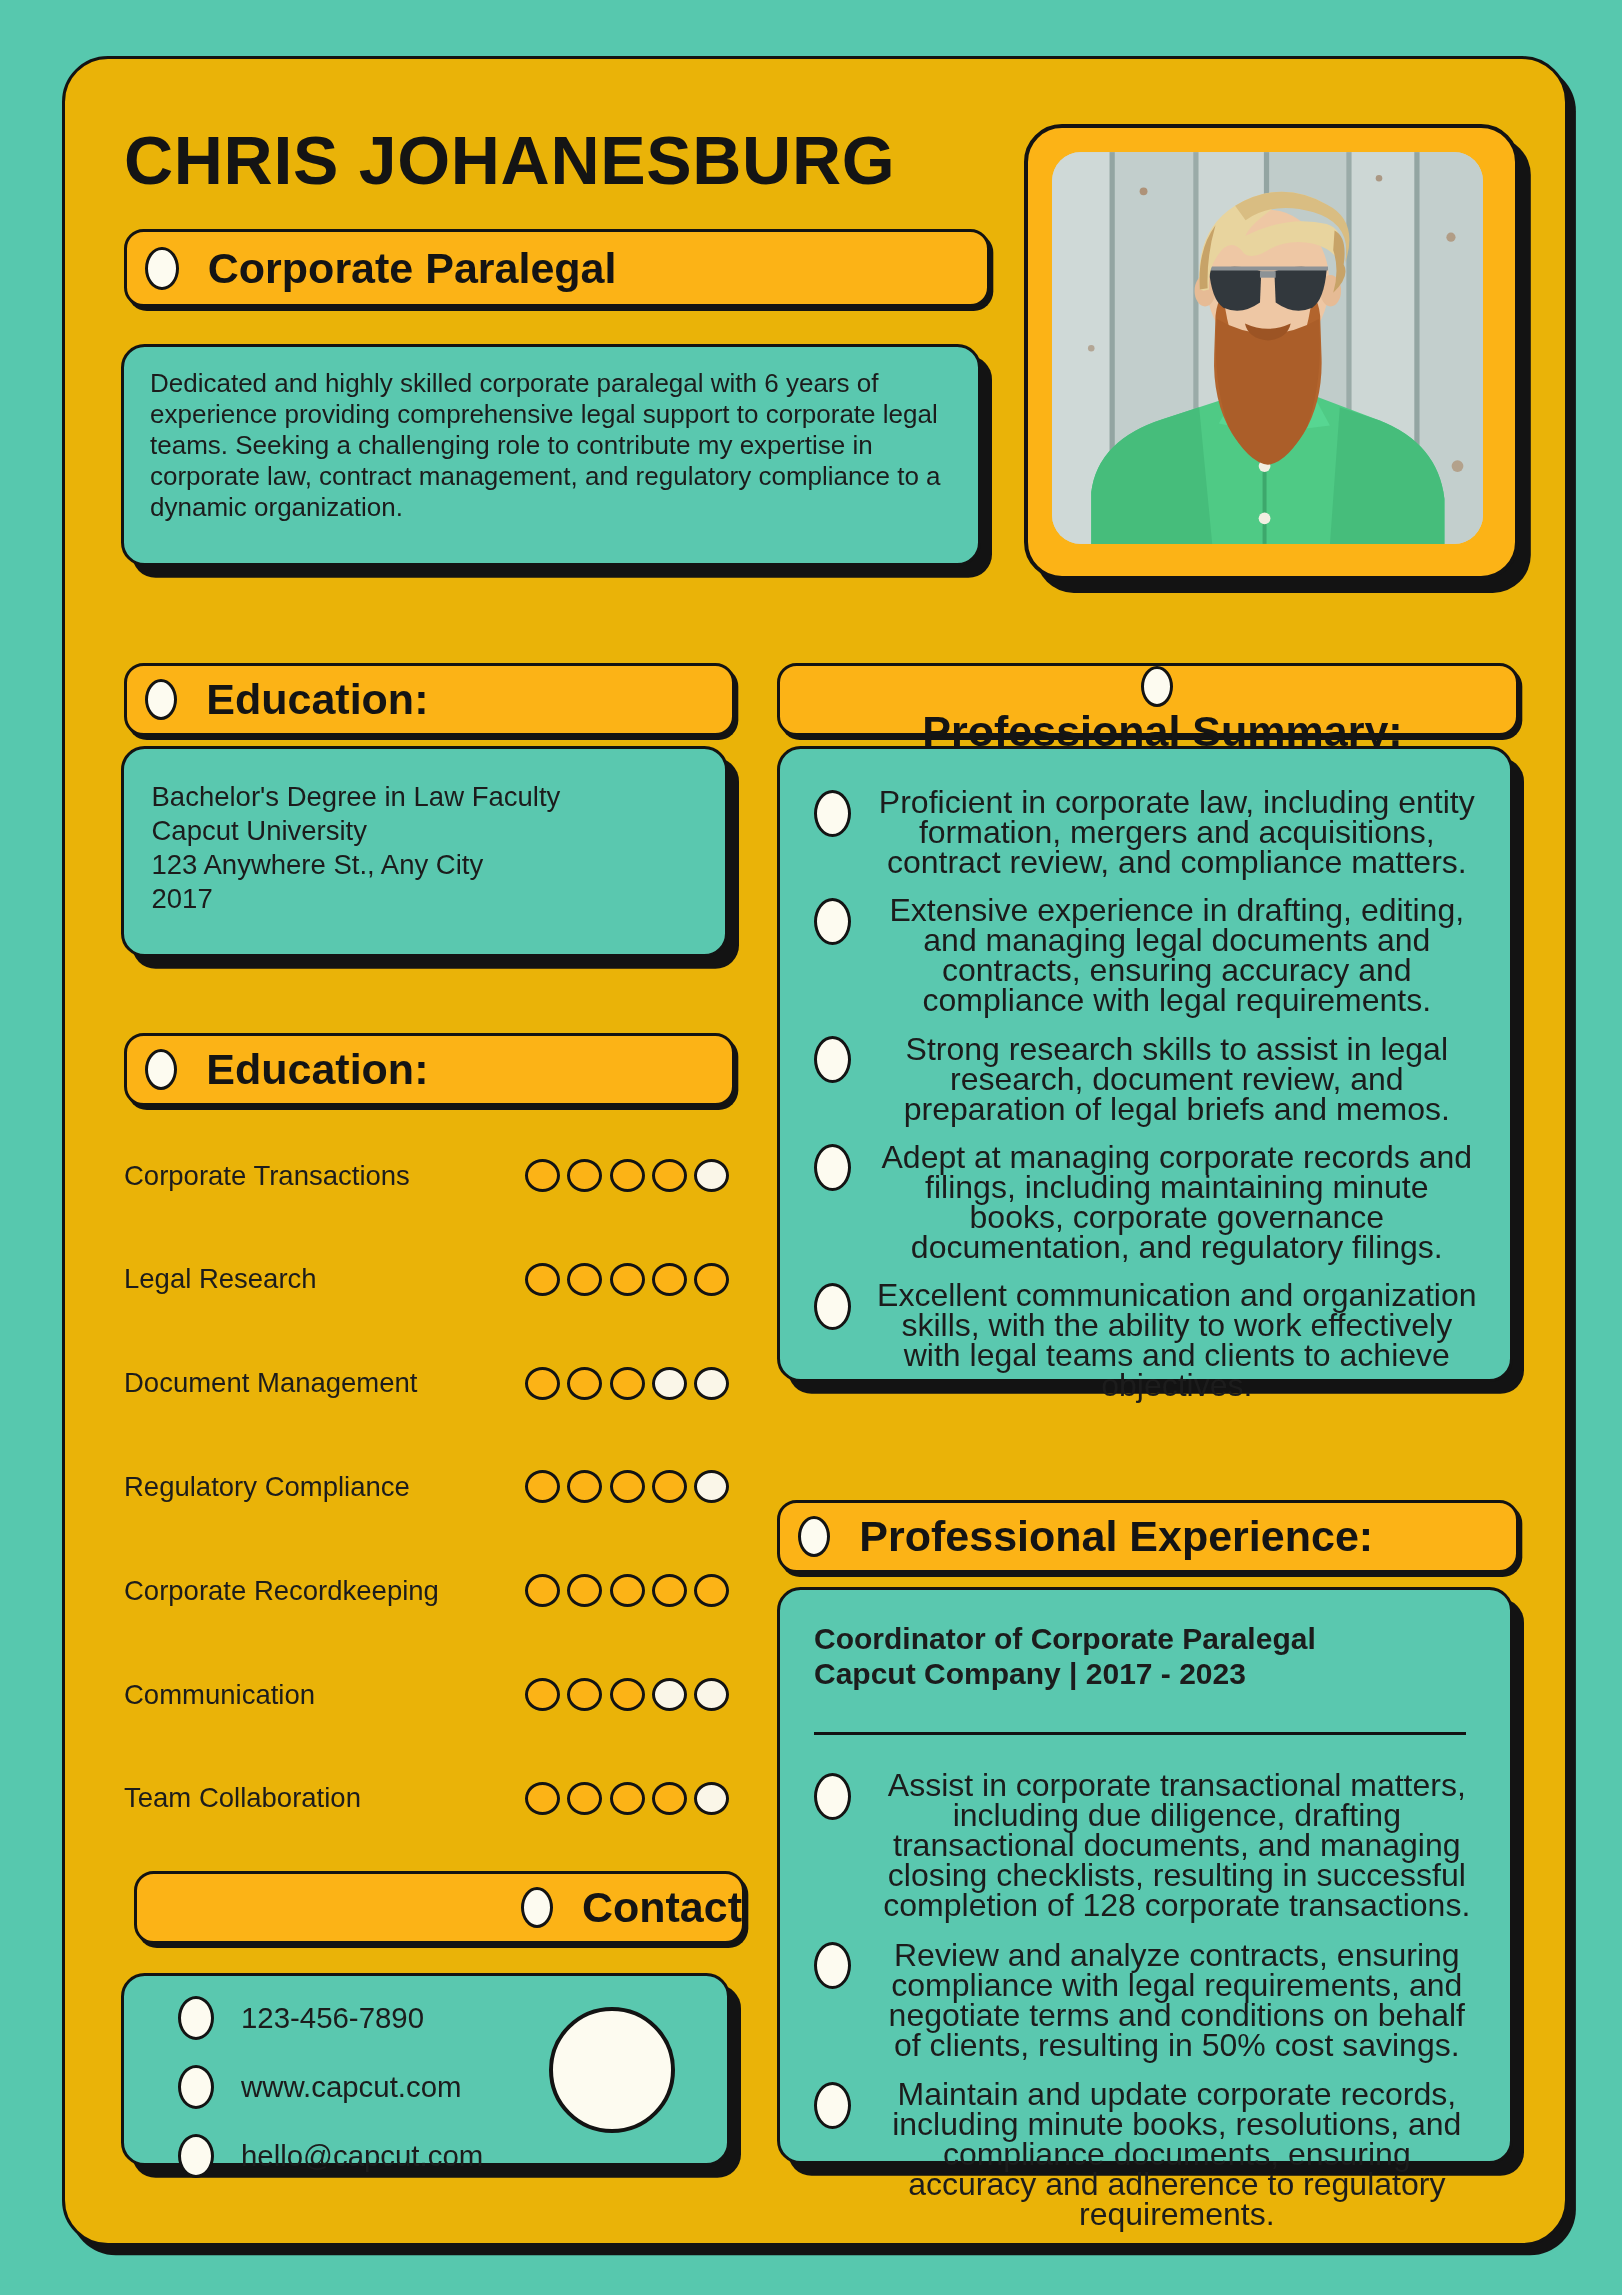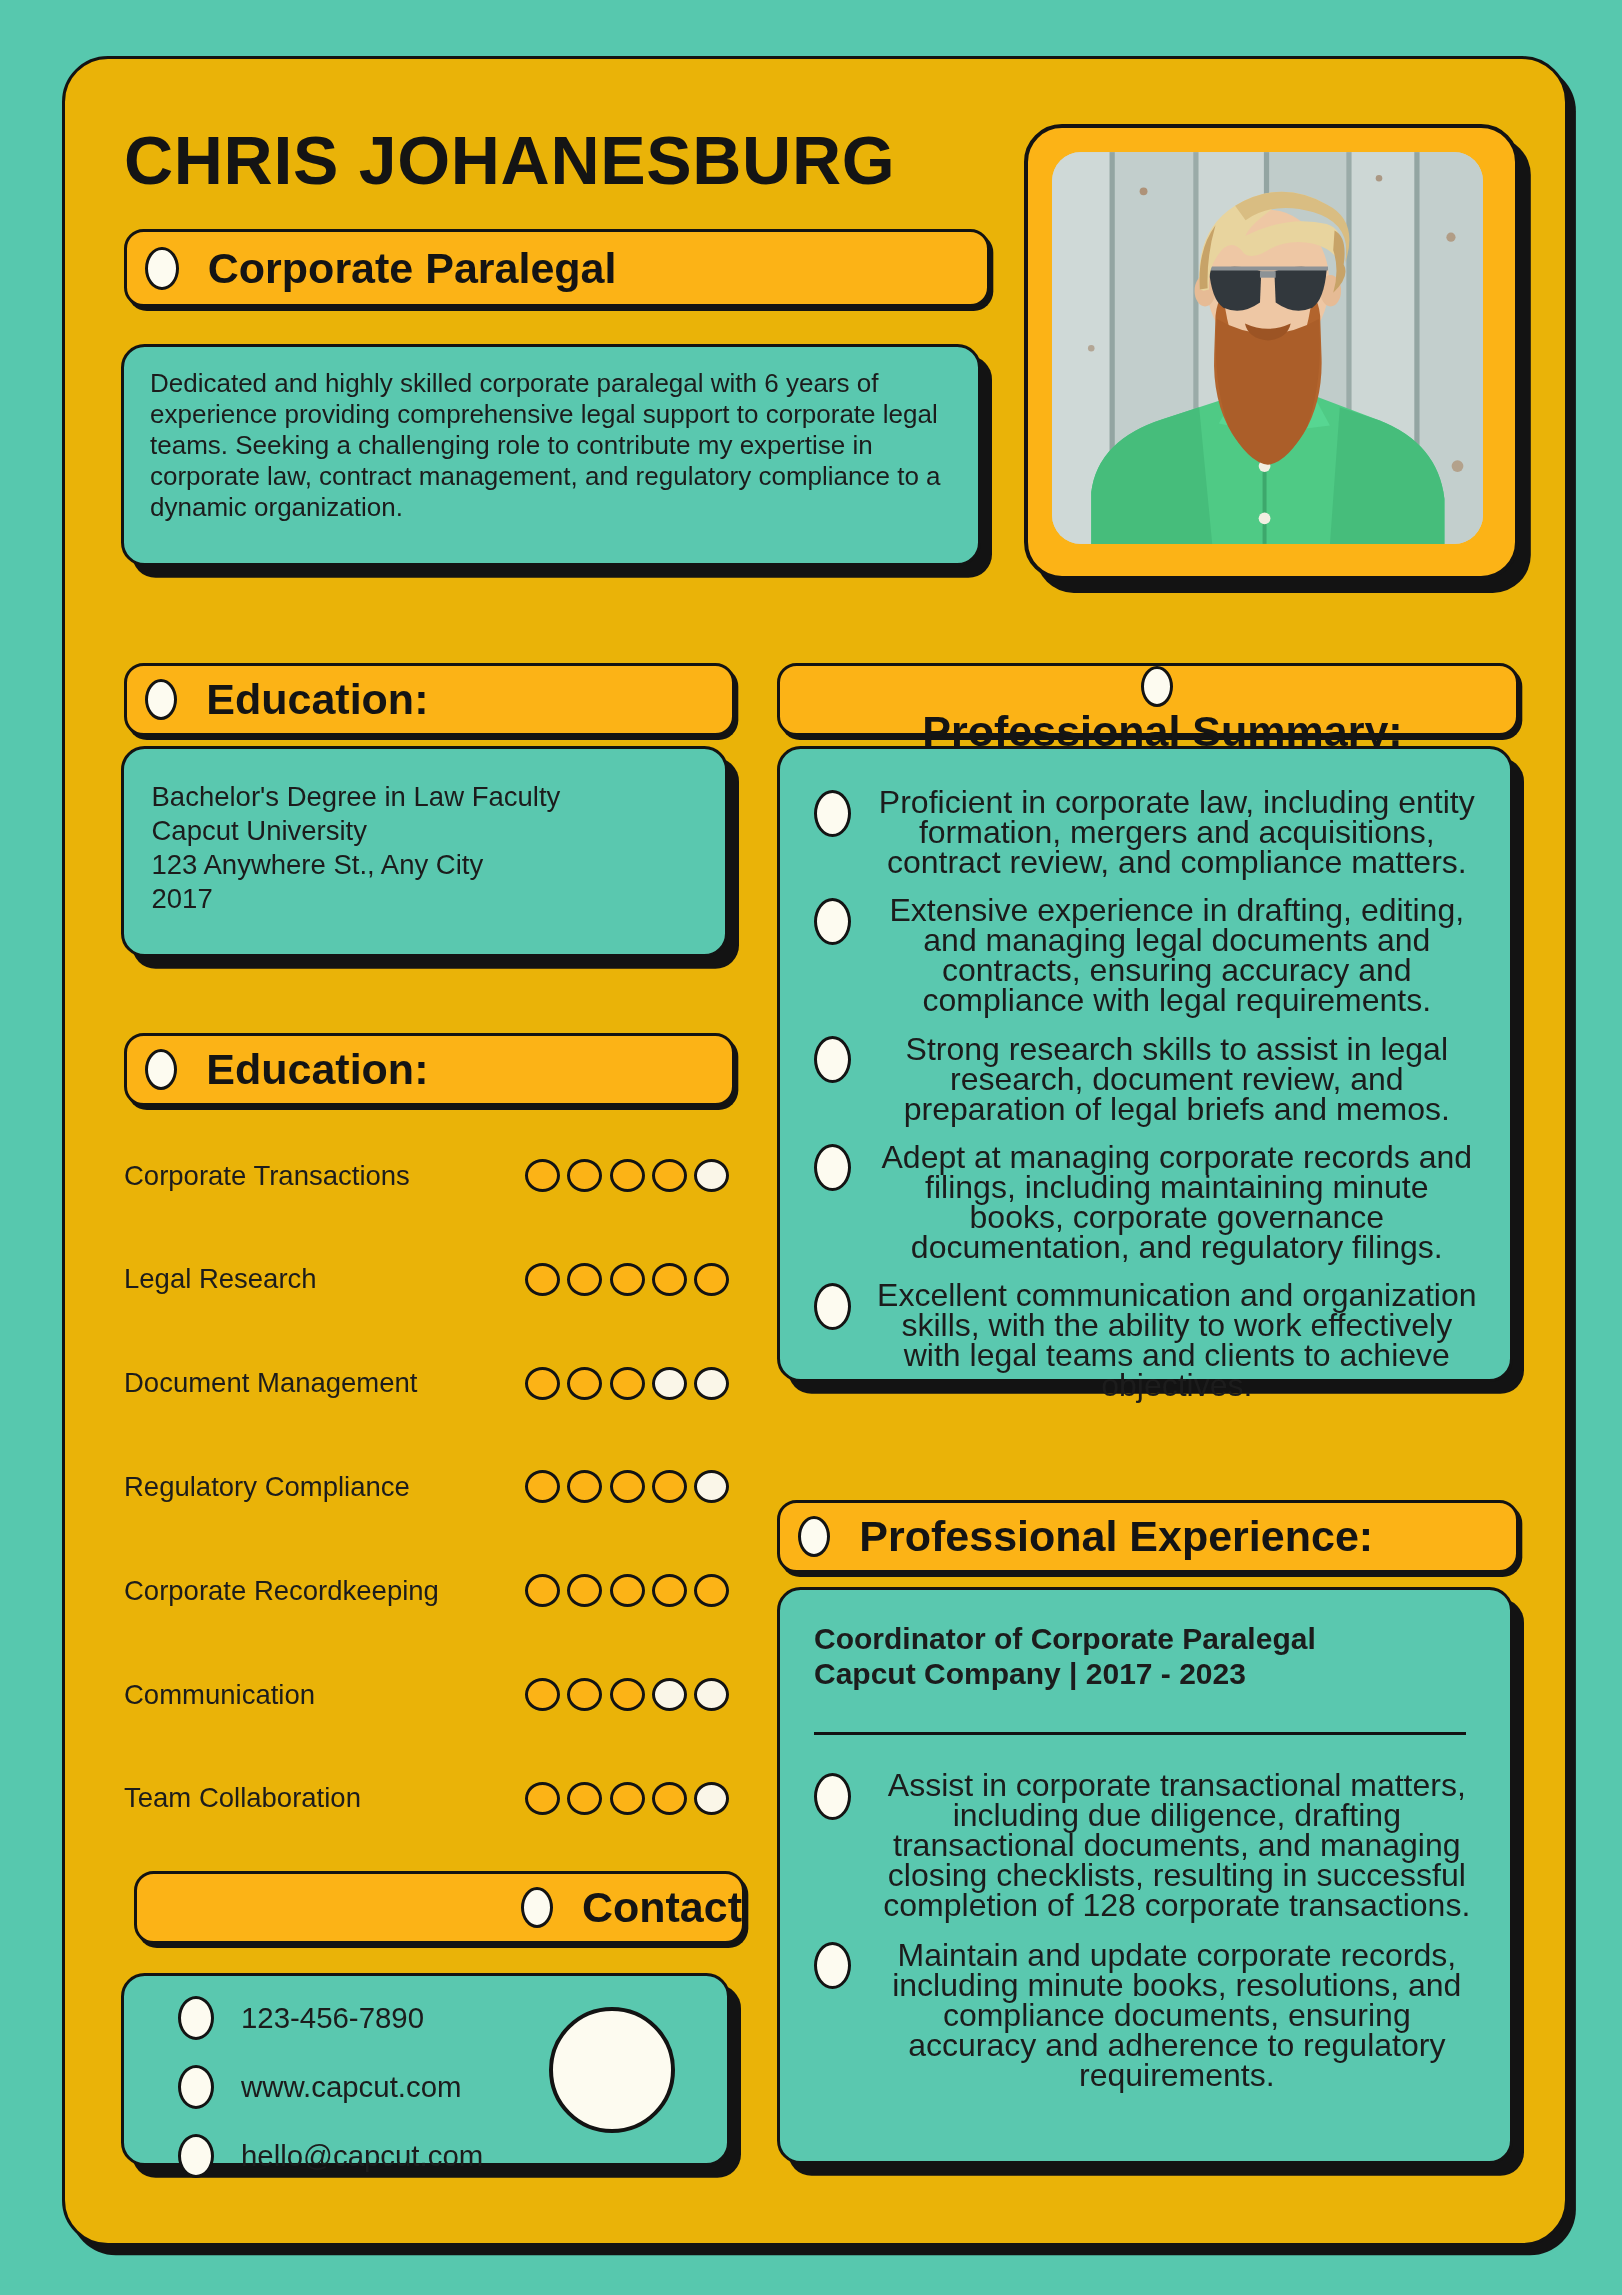--- a/index.html
+++ b/index.html
@@ -284,20 +284,24 @@
       <p class="job-title">Coordinator of Corporate Paralegal</p>
       <p class="job-title">Capcut Company | 2017 - 2023</p>
       <div class="divider"></div>
       <div class="blist" id="pexp-list">
           <div class="bullet">
             <span class="oval"></span>
             <p>Assist in corporate transactional matters, including due diligence, drafting transactional documents, and managing closing checklists, resulting in successful completion of 128 corporate transactions.</p>
           </div>
           <div class="bullet">
             <span class="oval"></span>
+            <p>Review and analyze contracts, ensuring compliance with legal requirements, and negotiate terms and conditions on behalf of clients, resulting in 50% cost savings.</p>
+          </div>
+          <div class="bullet">
+            <span class="oval"></span>
             <p>Maintain and update corporate records, including minute books, resolutions, and compliance documents, ensuring accuracy and adherence to regulatory requirements.</p>
           </div>
         </div>
     </div>
 
   </div>
 </div>
 
 
 </body></html>

